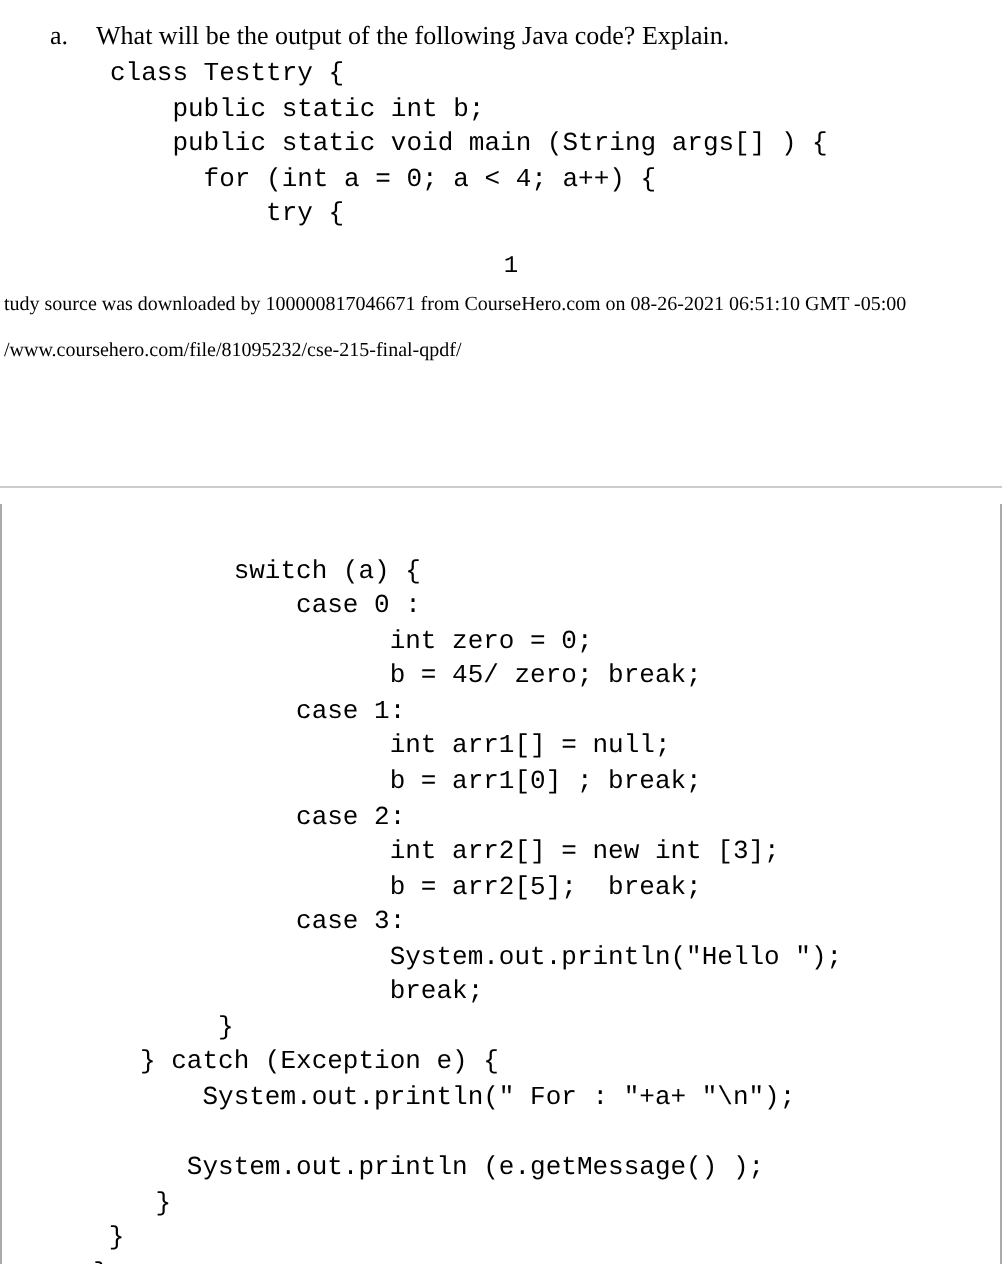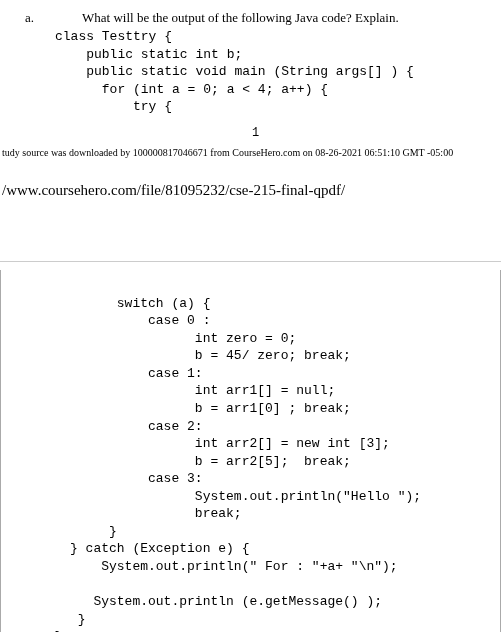--- a/index.html
+++ b/index.html
@@ -17,21 +17,20 @@
   .question-line {
     display: flex;
     gap: 14px;
     margin-bottom: 2px;
   }
   .q-label {
     flex: 0 0 auto;
   }
   .q-text {
     flex: 1;
-    margin-left: 34px;
   }
   .code {
     font-family: Liberation Mono, monospace;
     font-size: 13px;
     white-space: pre;
     line-height: 1.35;
   }
   .code-top {
     margin-left: 30px;
   }
@@ -39,25 +38,25 @@
     text-align: center;
     font-family: 'Courier New', Courier, monospace;
     font-size: 12px;
     margin-top: 10px;
     margin-bottom: 2px;
   }
   .download-note {
     font-family: 'Times New Roman', Times, serif;
     font-size: 10px;
     padding: 0 2px;
-    margin-bottom: 24px;
+    margin-bottom: 12px;
   }
   .url-line {
     font-family: 'Times New Roman', Times, serif;
-    font-size: 15px;
+    font-size: 10px;
     padding: 0 2px;
     margin-bottom: 10px;
   }
   .gap {
     height: 52px;
     border-bottom: 1px solid #ccc;
     margin-bottom: 8px;
   }
   .code-bottom-wrap {
     border: 1px solid #aaa;

